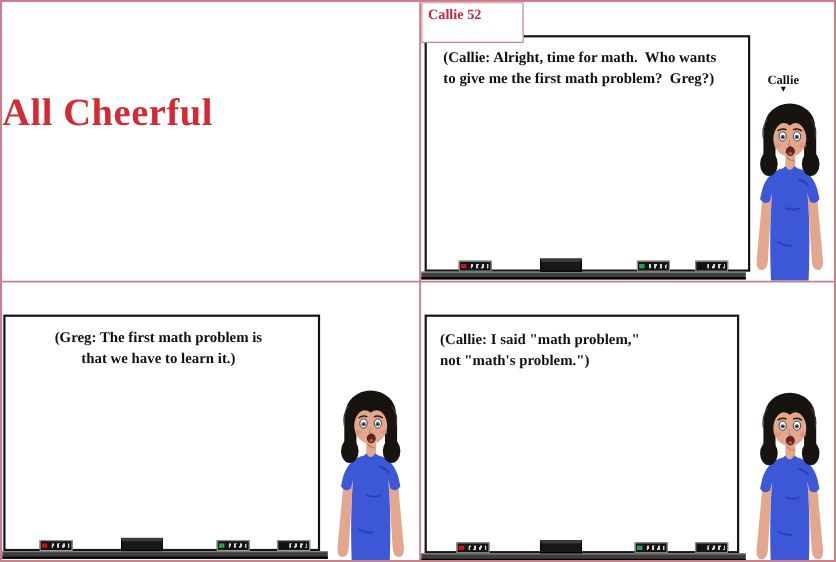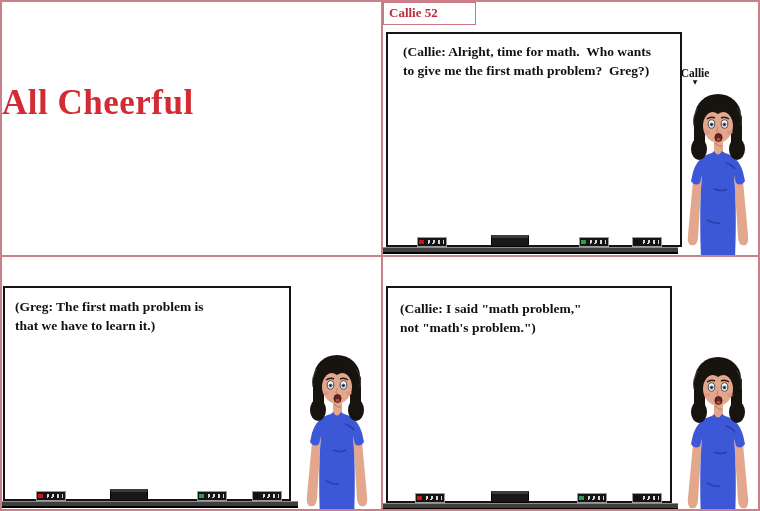--- a/index.html
+++ b/index.html
@@ -39,21 +39,21 @@
   }
 
   
   .badge{
     position:absolute;left:0;top:0;
     min-width:80px;height:17px;
     border:1px solid var(--color-badge-border,#c87682);
     background:#ffffff;
     color:var(--color-badge-text,#bf2b3a);
     font-weight:bold;font-size:13px;line-height:17px;
-    padding:1px 6px 3px 5px;
+    padding:1px 6px 17px 5px;
     z-index:4;
   }
 
   
   .board{
     position:absolute;
     box-sizing:border-box;
     border:2px solid var(--color-board-border,#141414);
     background:#ffffff;
   }
@@ -187,32 +187,32 @@
     <div class="eraser" style="left:108px;top:233px;"></div>
     <div class="marker" style="left:196px;top:235px;">
       <span class="cap cap-green"></span>
         <span class="stripes"></span>
     </div>
     <div class="marker" style="left:249px;top:235px;">
       <span class="cap cap-black"></span>
         <span class="stripes"></span>
     </div>
 
-    <div class="char-label" style="left:280px;top:66px;">
+    <div class="char-label" style="left:297px;top:66px;">
       <span>Callie</span>
       <span class="arrow">▼</span>
     </div>
     <svg class="character" style="left:291px;top:85px;" width="88" height="172" viewBox="0 0 88 170">
       <use href="#sym-callie"></use>
     </svg>
   </div>
 
   <div class="panel bl">
     <div class="board" style="left:1px;top:29px;width:288px;height:215px;">
-      <p class="speech" style="padding:9px 16px 0 10px;">(Greg: The first math problem is
+      <p class="speech" style="padding:9px 16px 0 10px;text-align:center;">(Greg: The first math problem is
 that we have to learn it.)</p>
     </div>
     <div class="tray-bar" style="left:-4px;top:244px;width:300px;"></div>
     <div class="marker" style="left:34px;top:234px;">
       <span class="cap cap-red"></span>
         <span class="stripes"></span>
     </div>
     <div class="eraser" style="left:108px;top:232px;"></div>
     <div class="marker" style="left:195px;top:234px;">
       <span class="cap cap-green"></span>

